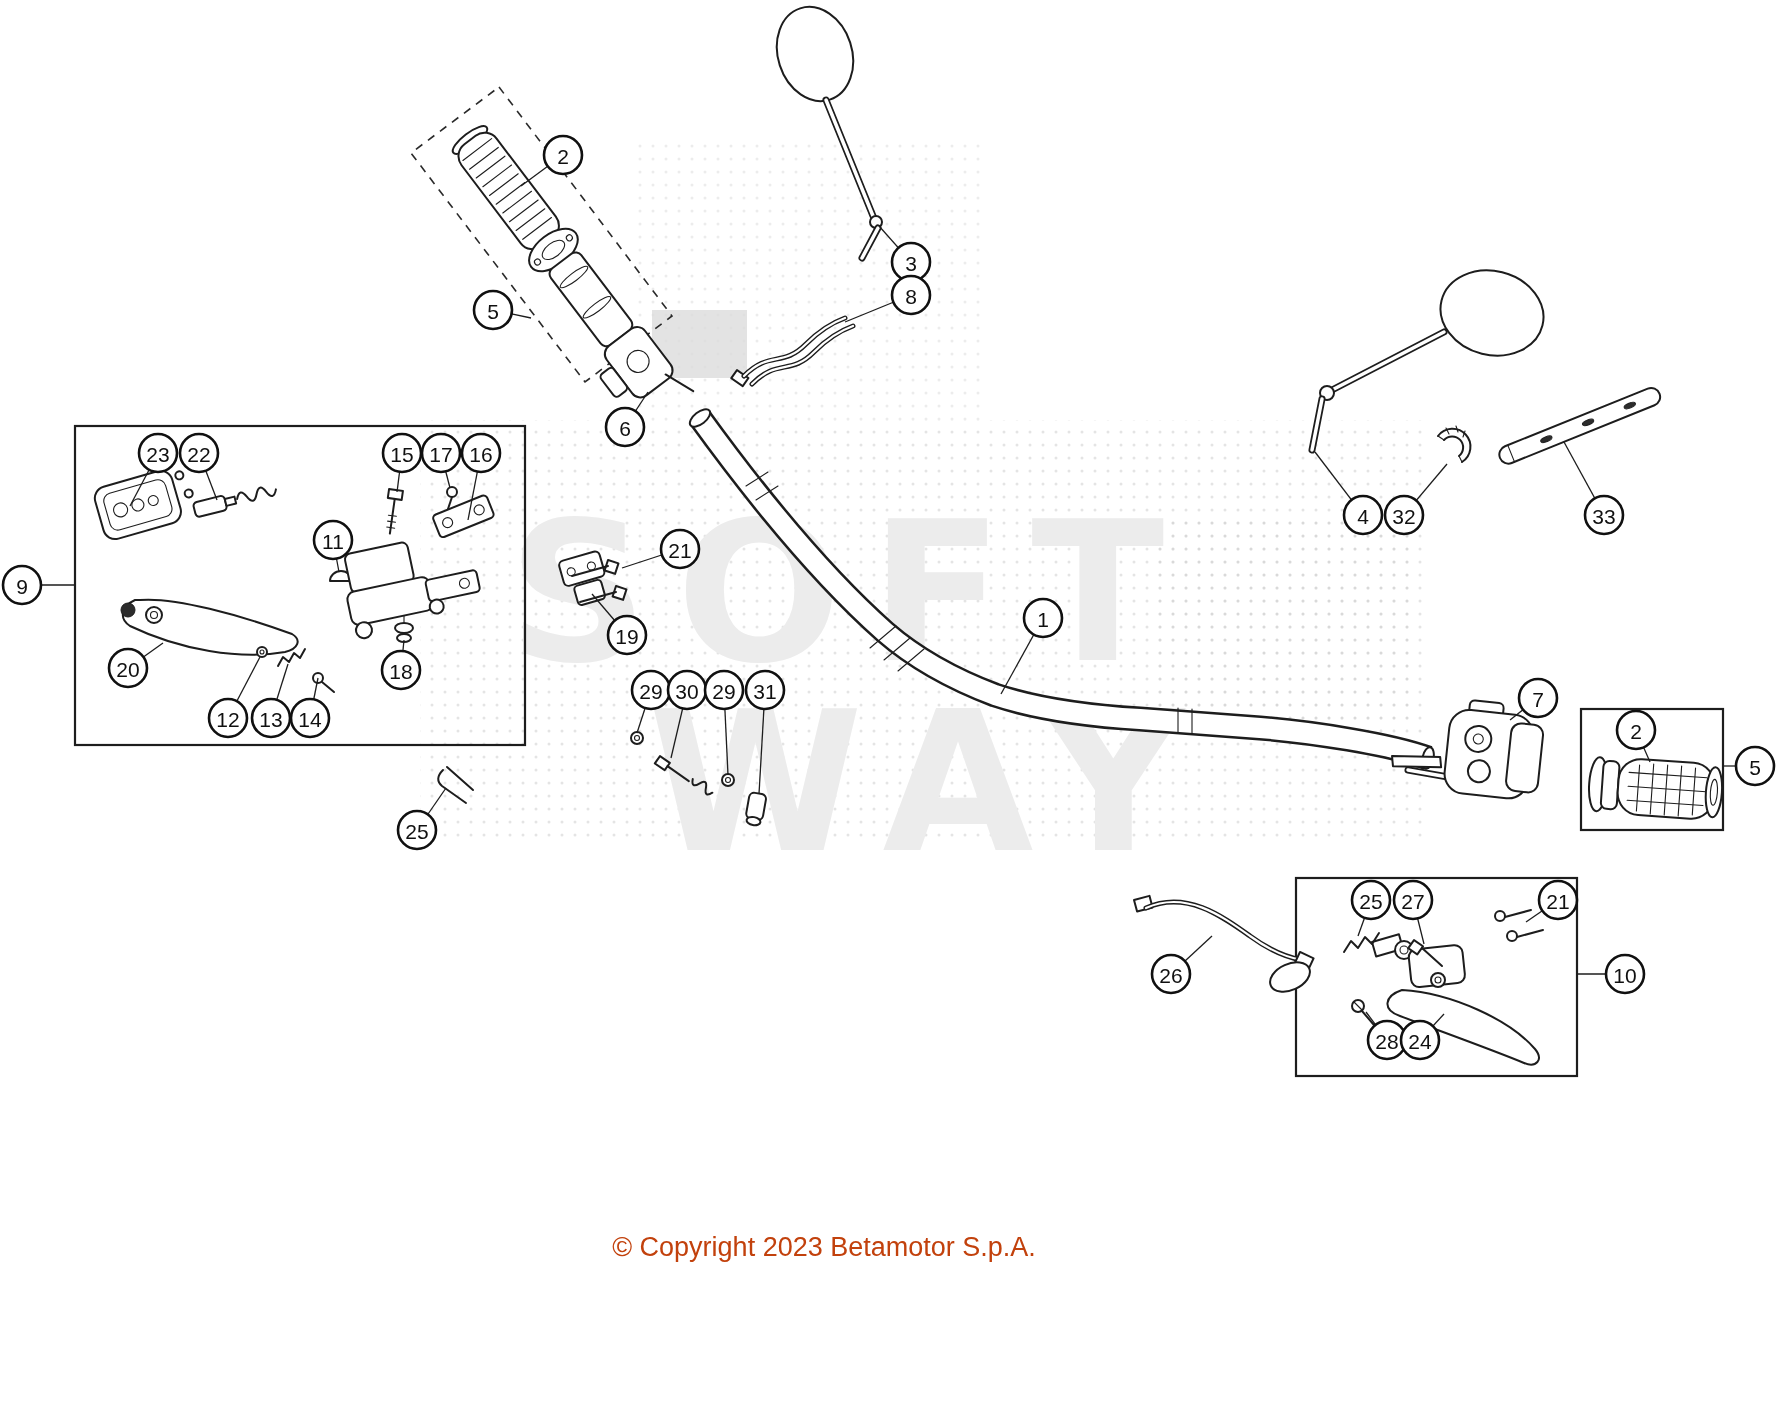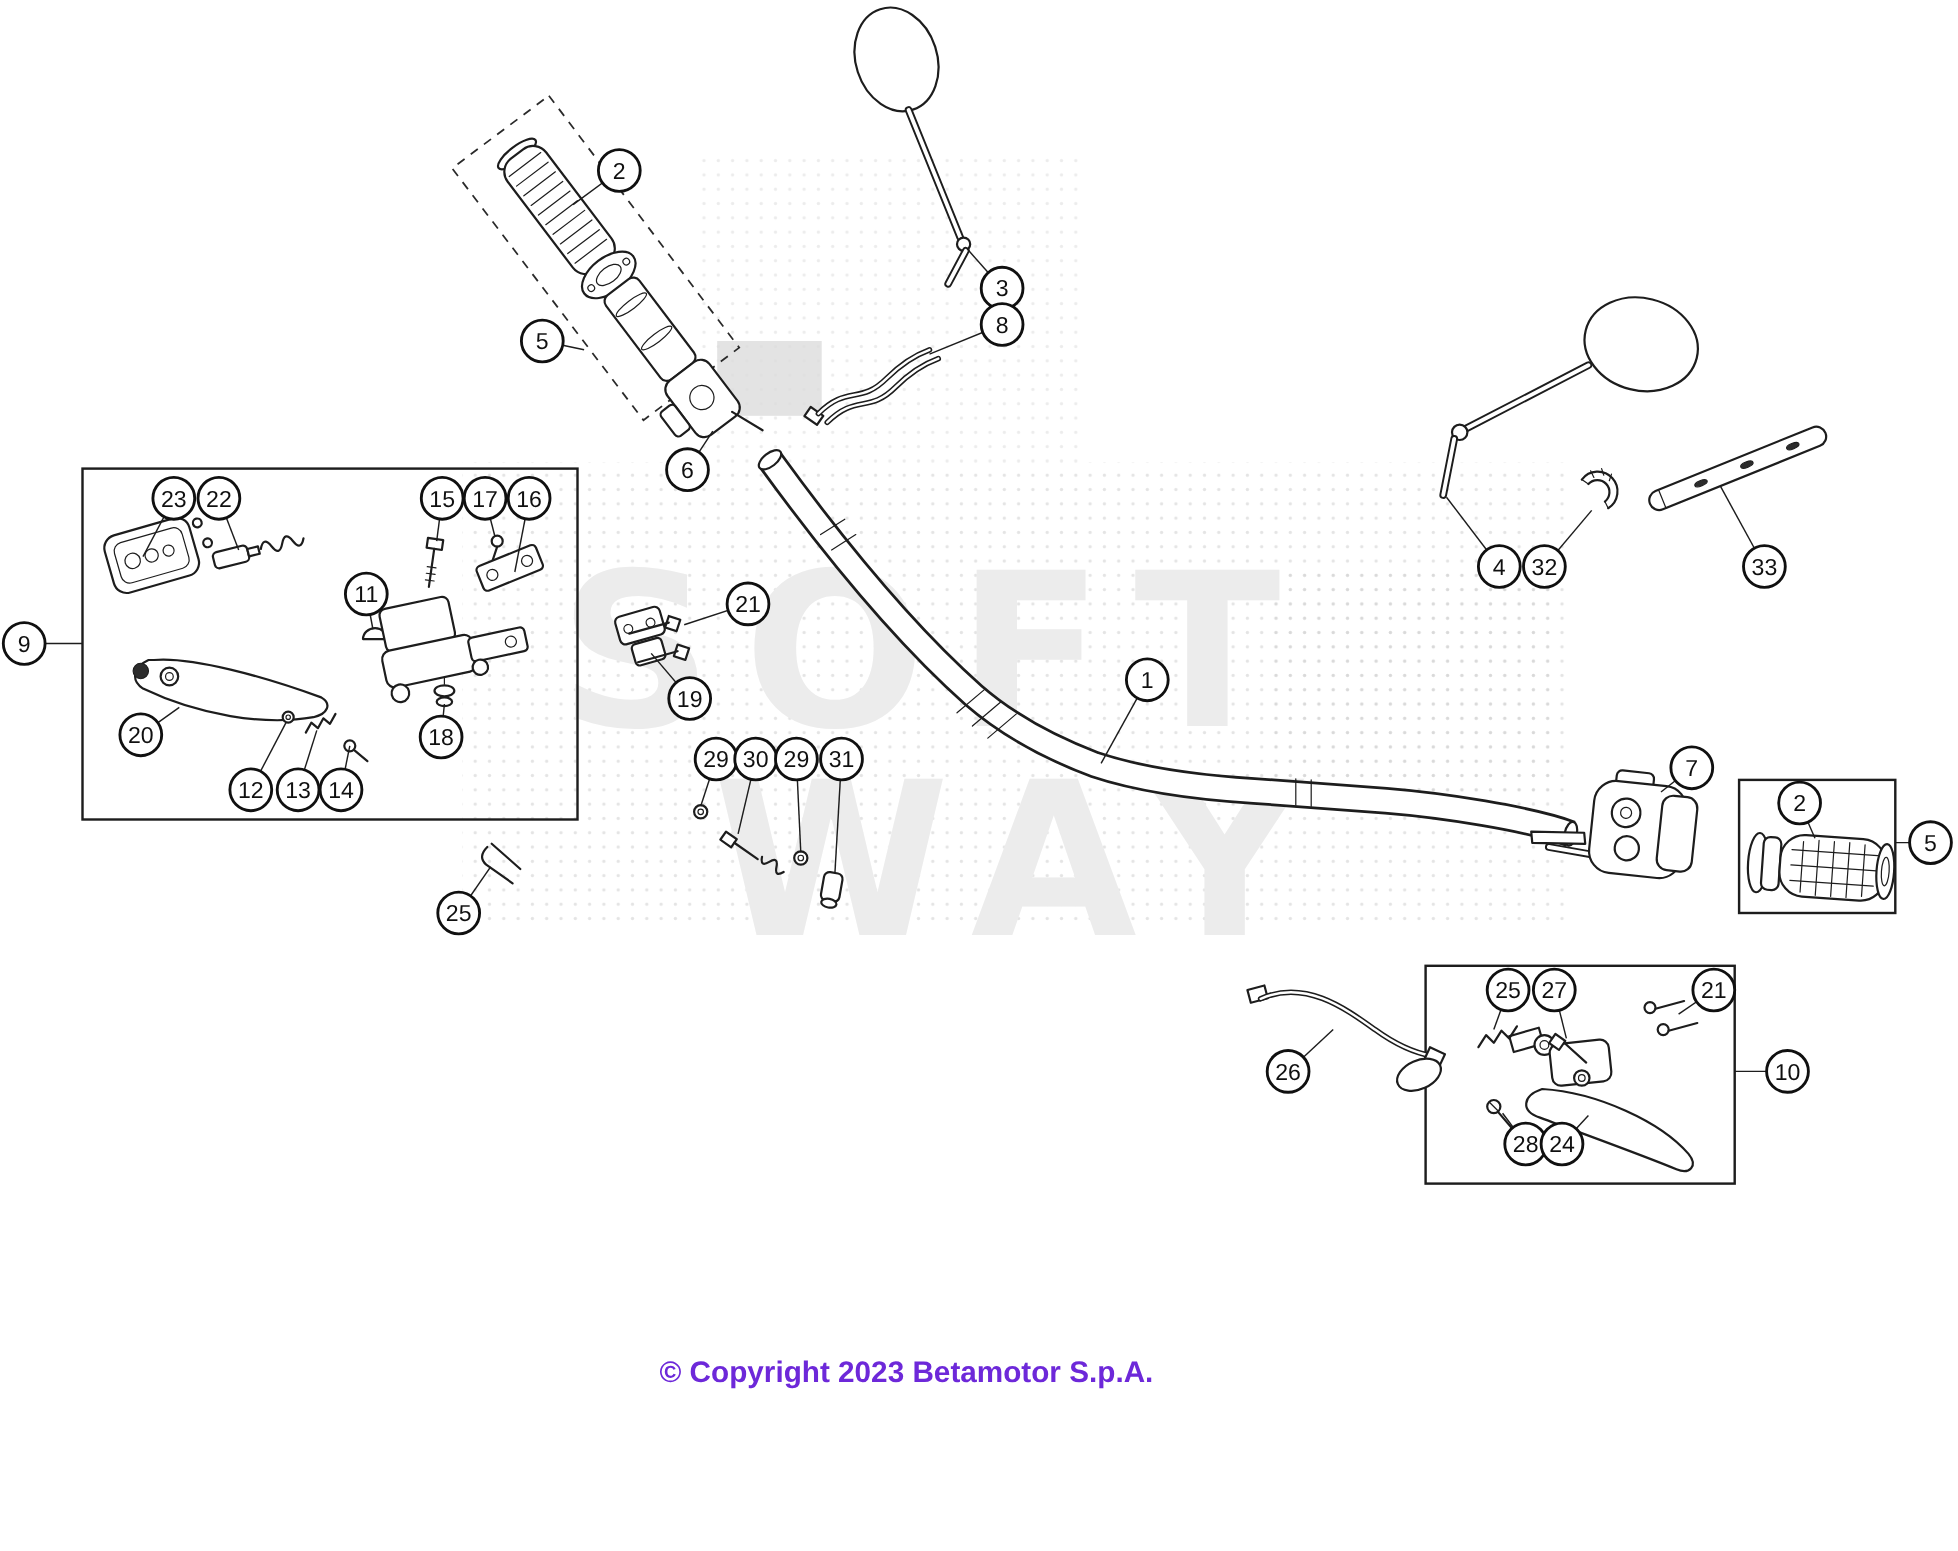--- a/index.html
+++ b/index.html
@@ -18,21 +18,21 @@
   .cable-i{fill:none;stroke:#ffffff;stroke-width:2.2;stroke-linecap:round;}
   .leader{stroke:#1d1d1d;stroke-width:1.3;}
   .balloon{fill:#ffffff;stroke:#101010;stroke-width:2.6;}
   .balloon-num{font:400 21px "Liberation Sans",sans-serif;fill:#101010;
                text-anchor:middle;dominant-baseline:central;}
   .boxline{fill:none;stroke:#1d1d1d;stroke-width:2.2;}
   .dashbox{fill:none;stroke:#2a2a2a;stroke-width:1.6;stroke-dasharray:8 7;}
   .wm{font-weight:700;font-size:195px;letter-spacing:28px;fill:#ececec;
       text-anchor:middle;font-family:"DejaVu Sans",sans-serif;}
   .copyright{position:absolute;top:1232px;left:824px;transform:translateX(-50%);
-             font-size:27px;font-weight:700;color:#6d28d9;white-space:nowrap;}
+             font-size:27px;font-weight:400;color:#c2410c;white-space:nowrap;}
 </style>
 </head>
 <body>
 
 <div class="stage">
   <svg id="diagram-svg" width="1780" height="1410" viewBox="0 0 1780 1410" xmlns="http://www.w3.org/2000/svg">
 
     <defs>
       <pattern id="dots" width="13" height="13" patternUnits="userSpaceOnUse">
         <circle cx="3" cy="3" r="1.5" fill="#c9c9c9"></circle>

